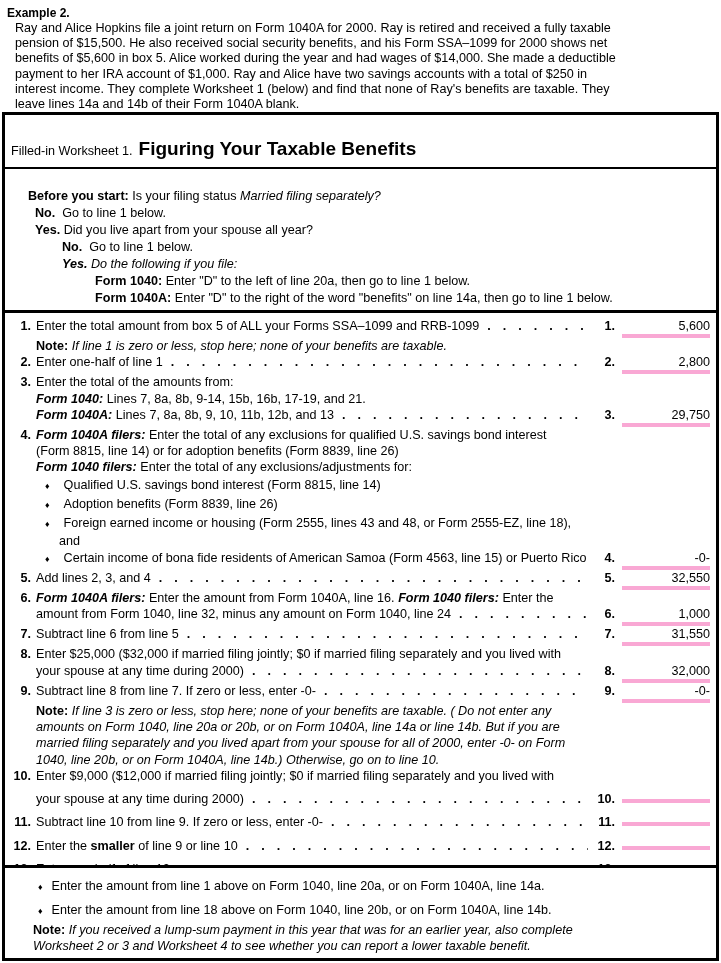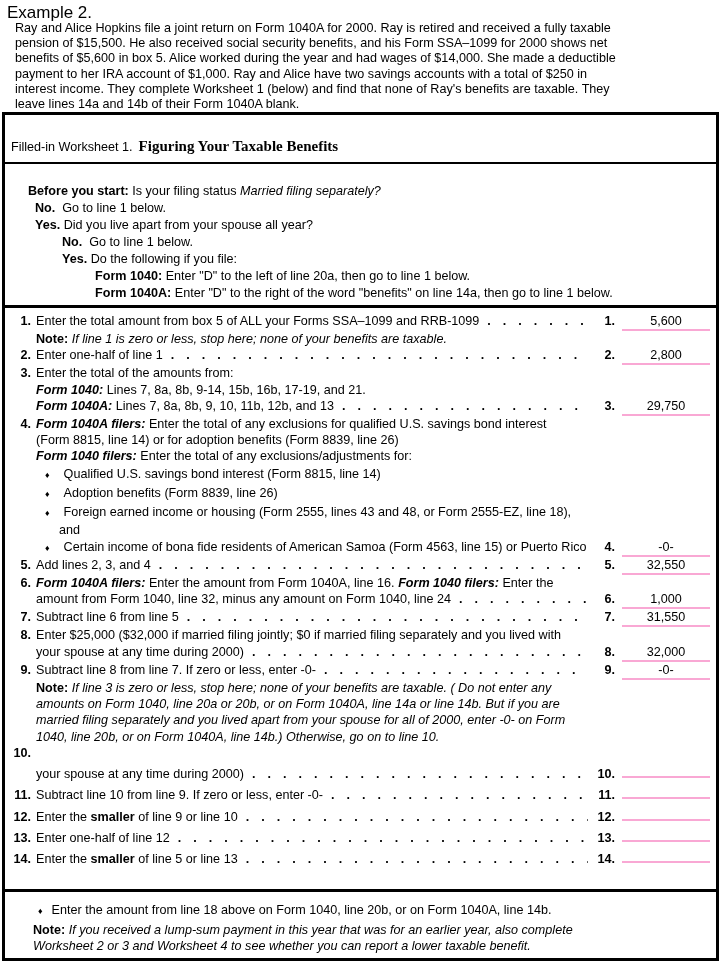--- a/index.html
+++ b/index.html
@@ -1,44 +1,44 @@
 <!DOCTYPE html>
 <html><head>
 <meta charset="utf-8">
 <style>
   html,body{margin:0;padding:0;background:#fff;color:#000;}
   body{width:721px;height:963px;overflow:hidden;
        font-family:"Liberation Sans","DejaVu Sans",sans-serif;font-size:12.6px;}
   .page{position:relative;width:721px;height:963px;}
   
   .example{padding:5px 6px 0 7px;}
-  .ex-head{font-weight:normal;font-size:17px;line-height:16px;}
+  .ex-head{font-weight:bold;font-size:12px;line-height:16px;}
   .ex-body{padding-left:8px;}
   .ex-line{line-height:15.2px;white-space:nowrap;}
   
   .box{position:absolute;left:2px;top:112px;width:717px;height:849px;
        border:3px solid #000;box-sizing:border-box;
        display:flex;flex-direction:column;overflow:hidden;}
   .title-row{padding:23px 6px 7px 6px;border-bottom:2px solid #000;flex:none;}
-  .title-bold{font-weight:bold;font-size:15px;padding-left:6px;font-family:Liberation Serif, serif;}
+  .title-bold{font-weight:bold;font-size:19px;padding-left:6px;}
   
   .bys{padding:3px 6px 3px 7px;border-bottom:3px solid #000;flex:none;}
   .bys-line{line-height:17px;white-space:nowrap;}
   
   .main{flex:1 1 auto;overflow:hidden;padding:5px 6px 0 2px;}
   .wline{display:flex;align-items:baseline;line-height:16.3px;min-width:0;}
   .wline.bl{line-height:18px;}
   .wnum{flex:none;width:24px;font-weight:bold;text-align:right;}
   .wtext{margin-left:5px;white-space:nowrap;min-width:0;}
   .bglyph{flex:none;margin-left:14px;margin-right:9px;font-size:9px;}
   .ind-cont{padding-left:23px;}
   .fill{flex:1 1 0;min-width:2px;overflow:hidden;white-space:nowrap;
         letter-spacing:12px;font-weight:bold;margin:0 2px 0 8px;}
   .rnum{flex:none;width:25px;font-weight:bold;text-align:right;margin-right:7px;}
-  .rval{flex:none;width:88px;border-bottom:2px solid #f9a8d4;text-align:center;
+  .rval{flex:none;width:88px;border-bottom:4px solid #f9a8d4;text-align:right;
         height:15px;line-height:14px;}
   
   .footer{flex:none;border-top:3px solid #000;padding:7px 8px 4px 8px;}
   .f-bullet{padding-left:25px;line-height:23px;white-space:nowrap;}
   .f-bullet .bglyph{margin:0 9px 0 0;}
   .f-note{padding-left:20px;line-height:15.5px;white-space:nowrap;}
   .sb{font-weight:bold;}
   .si{font-style:italic;}
 </style>
 </head>
@@ -60,21 +60,21 @@
 
   <div class="box">
     <div class="title-row">
       <span>Filled-in Worksheet 1.</span><span class="title-bold">Figuring Your Taxable Benefits</span>
     </div>
     <div class="bys" id="bys">
         <div class="bys-line" style="padding-left: 16px; margin-top: 16px;"><span class="sb ">Before you start:</span><span> Is your filing status </span><span class="si">Married filing separately?</span></div>
         <div class="bys-line" style="padding-left: 23px;"><span class="sb ">No.</span><span>&nbsp; Go to line 1 below.</span></div>
         <div class="bys-line" style="padding-left: 23px;"><span class="sb ">Yes.</span><span> Did you live apart from your spouse all year?</span></div>
         <div class="bys-line" style="padding-left: 50px;"><span class="sb ">No.</span><span>&nbsp; Go to line 1 below.</span></div>
-        <div class="bys-line" style="padding-left: 50px;"><span class="sb ">Yes.</span><span> Do the following if you file:</span></div>
+        <div class="bys-line" style="padding-left: 50px; font-style: italic;"><span class="sb ">Yes.</span><span> Do the following if you file:</span></div>
         <div class="bys-line" style="padding-left: 83px;"><span class="sb ">Form 1040:</span><span> Enter "D" to the left of line 20a, then go to line 1 below.</span></div>
         <div class="bys-line" style="padding-left: 83px;"><span class="sb ">Form 1040A:</span><span> Enter "D" to the right of the word "benefits" on line 14a, then go to line 1 below.</span></div>
       </div>
     <div class="main" id="main">
         <div class="wline">
           <span class="wnum">1.</span>
           <span class="wtext"><span>Enter the total amount from box 5 of ALL your Forms SSA–1099 and RRB-1099</span></span>
           <span class="fill">............................................................</span>
           <span class="rnum">1.</span>
           <span class="rval">5,600</span>
@@ -198,20 +198,21 @@
         <div class="wline">
           <span class="wnum"></span>
           <span class="wtext"><span class="si">married filing separately and you lived apart from your spouse for all of 2000, enter -0- on Form</span></span>
         </div>
         <div class="wline">
           <span class="wnum"></span>
           <span class="wtext"><span class="si">1040, line 20b, or on Form 1040A, line 14b.) Otherwise, go on to line 10.</span></span>
         </div>
         <div class="wline">
           <span class="wnum">10.</span>
+          <span class="wtext"><span>Enter $9,000 ($12,000 if married filing jointly; $0 if married filing separately and you lived with</span></span>
         </div>
         <div class="wline">
           <span class="wnum"></span>
           <span class="wtext"><span>your spouse at any time during 2000)</span></span>
           <span class="fill">............................................................</span>
           <span class="rnum">10.</span>
           <span class="rval"></span>
         </div>
         <div class="wline">
           <span class="wnum">11.</span>
@@ -236,19 +237,20 @@
         </div>
         <div class="wline">
           <span class="wnum">14.</span>
           <span class="wtext"><span>Enter the </span><span class="sb ">smaller</span><span> of line 5 or line 13</span></span>
           <span class="fill">............................................................</span>
           <span class="rnum">14.</span>
           <span class="rval"></span>
         </div>
       </div>
     <div class="footer" id="footer">
+        <div class="f-bullet"><span class="bglyph">♦</span><span>Enter the amount from line 1 above on Form 1040, line 20a, or on Form 1040A, line 14a.</span></div>
         <div class="f-bullet"><span class="bglyph">♦</span><span>Enter the amount from line 18 above on Form 1040, line 20b, or on Form 1040A, line 14b.</span></div>
         <div class="f-note"><span class="sb ">Note:</span><span class="si"> If you received a lump-sum payment in this year that was for an earlier year, also complete</span></div>
         <div class="f-note"><span class="si">Worksheet 2 or 3 and Worksheet 4 to see whether you can report a lower taxable benefit.</span></div>
       </div>
   </div>
 
 </div>
 
 </body></html>

